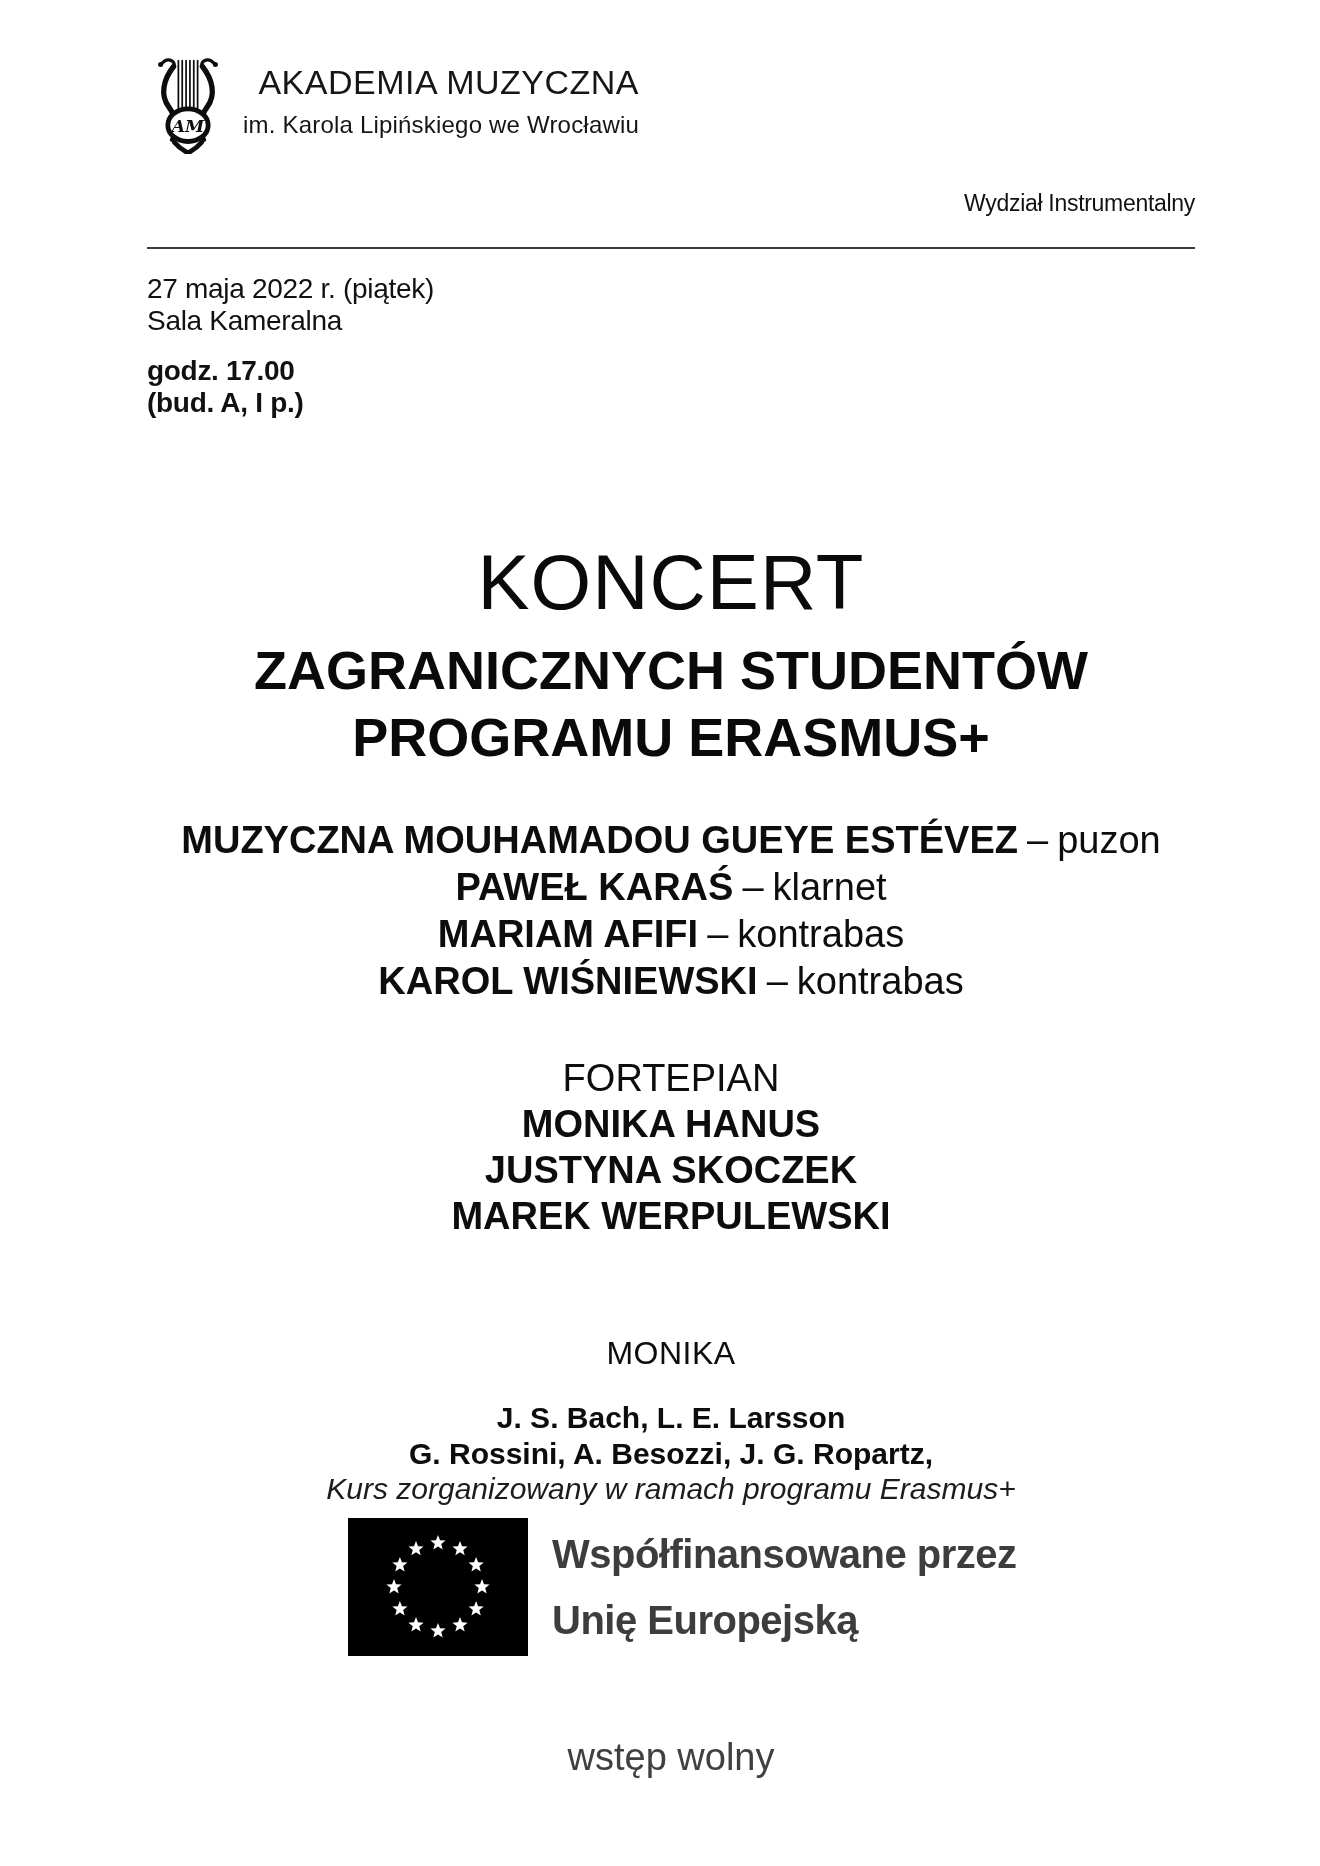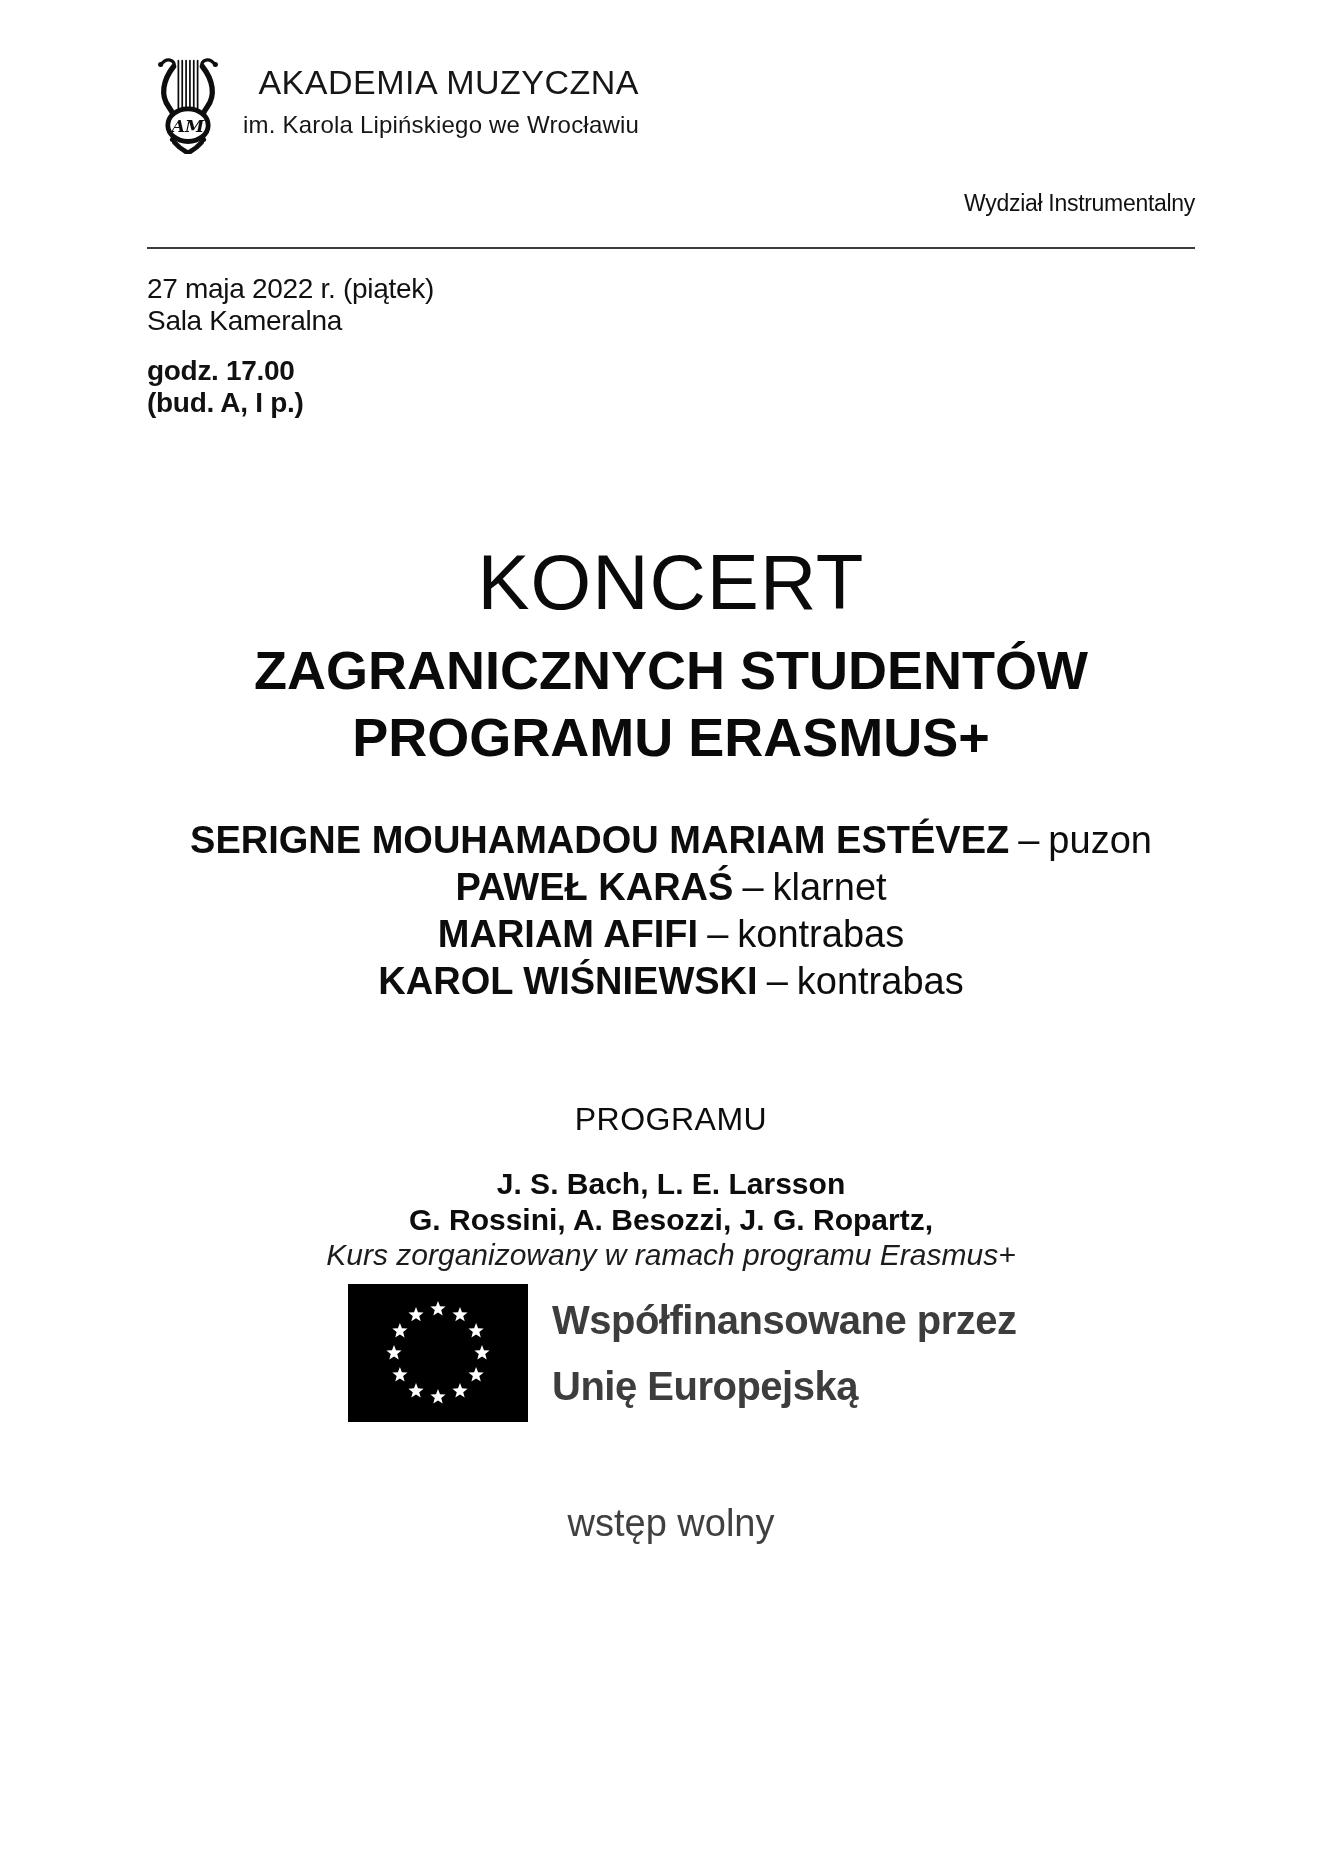--- a/index.html
+++ b/index.html
@@ -92,35 +92,41 @@
   </div>
 
   <div class="title-main">KONCERT</div>
   <div class="title-sub">
     <div>ZAGRANICZNYCH STUDENTÓW</div>
     <div>PROGRAMU ERASMUS+</div>
   </div>
 
   <div class="performers">
     <div>
-      <span class="b">SERIGNE MOUHAMADOU MARIAM ESTÉVEZ</span><span class="sep">–</span><span>puzon</span>
+      <span class="b">MUZYCZNA MOUHAMADOU GUEYE ESTÉVEZ</span><span class="sep">–</span><span>puzon</span>
     </div>
     <div>
       <span class="b">PAWEŁ KARAŚ</span><span class="sep">–</span><span>klarnet</span>
     </div>
     <div>
       <span class="b">MARIAM AFIFI</span><span class="sep">–</span><span>kontrabas</span>
     </div>
     <div>
       <span class="b">KAROL WIŚNIEWSKI</span><span class="sep">–</span><span>kontrabas</span>
     </div>
   </div>
 
+  <div class="piano">
+    <div class="piano-heading">FORTEPIAN</div>
+    <div class="b">MONIKA HANUS</div>
+    <div class="b">JUSTYNA SKOCZEK</div>
+    <div class="b">MAREK WERPULEWSKI</div>
+  </div>
 
-  <div class="program-heading">PROGRAMU</div>
+  <div class="program-heading">MONIKA</div>
   <div class="composers">
     <div>J. S. Bach, L. E. Larsson</div>
     <div>G. Rossini, A. Besozzi, J. G. Ropartz,</div>
   </div>
 
   <div class="course-note">Kurs zorganizowany w ramach programu Erasmus+</div>
 
   <div class="eu-block">
     <svg width="180" height="138" viewBox="0 0 180 138" aria-hidden="true">
       <defs>

